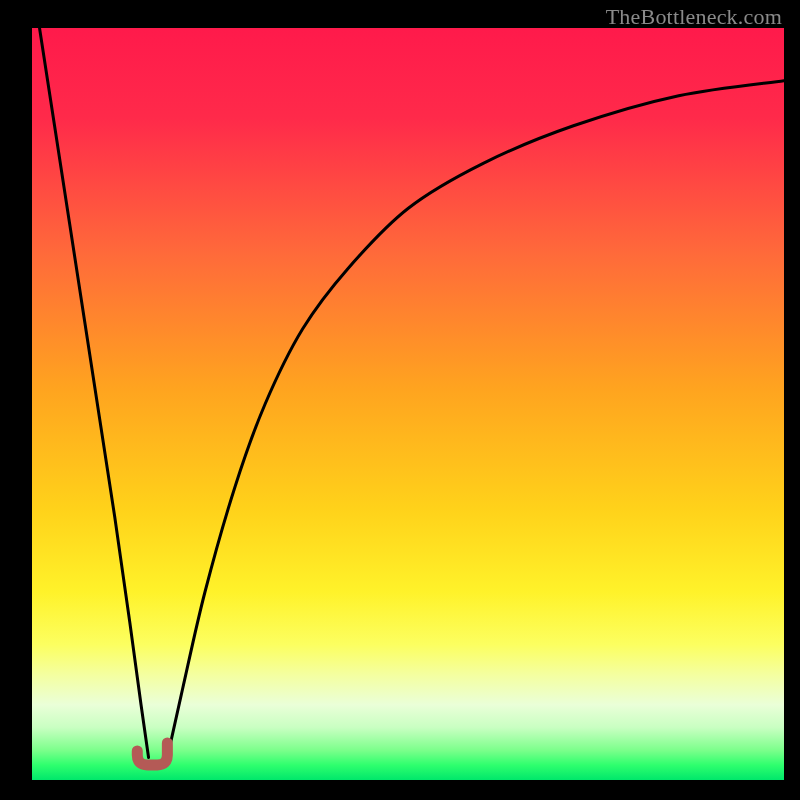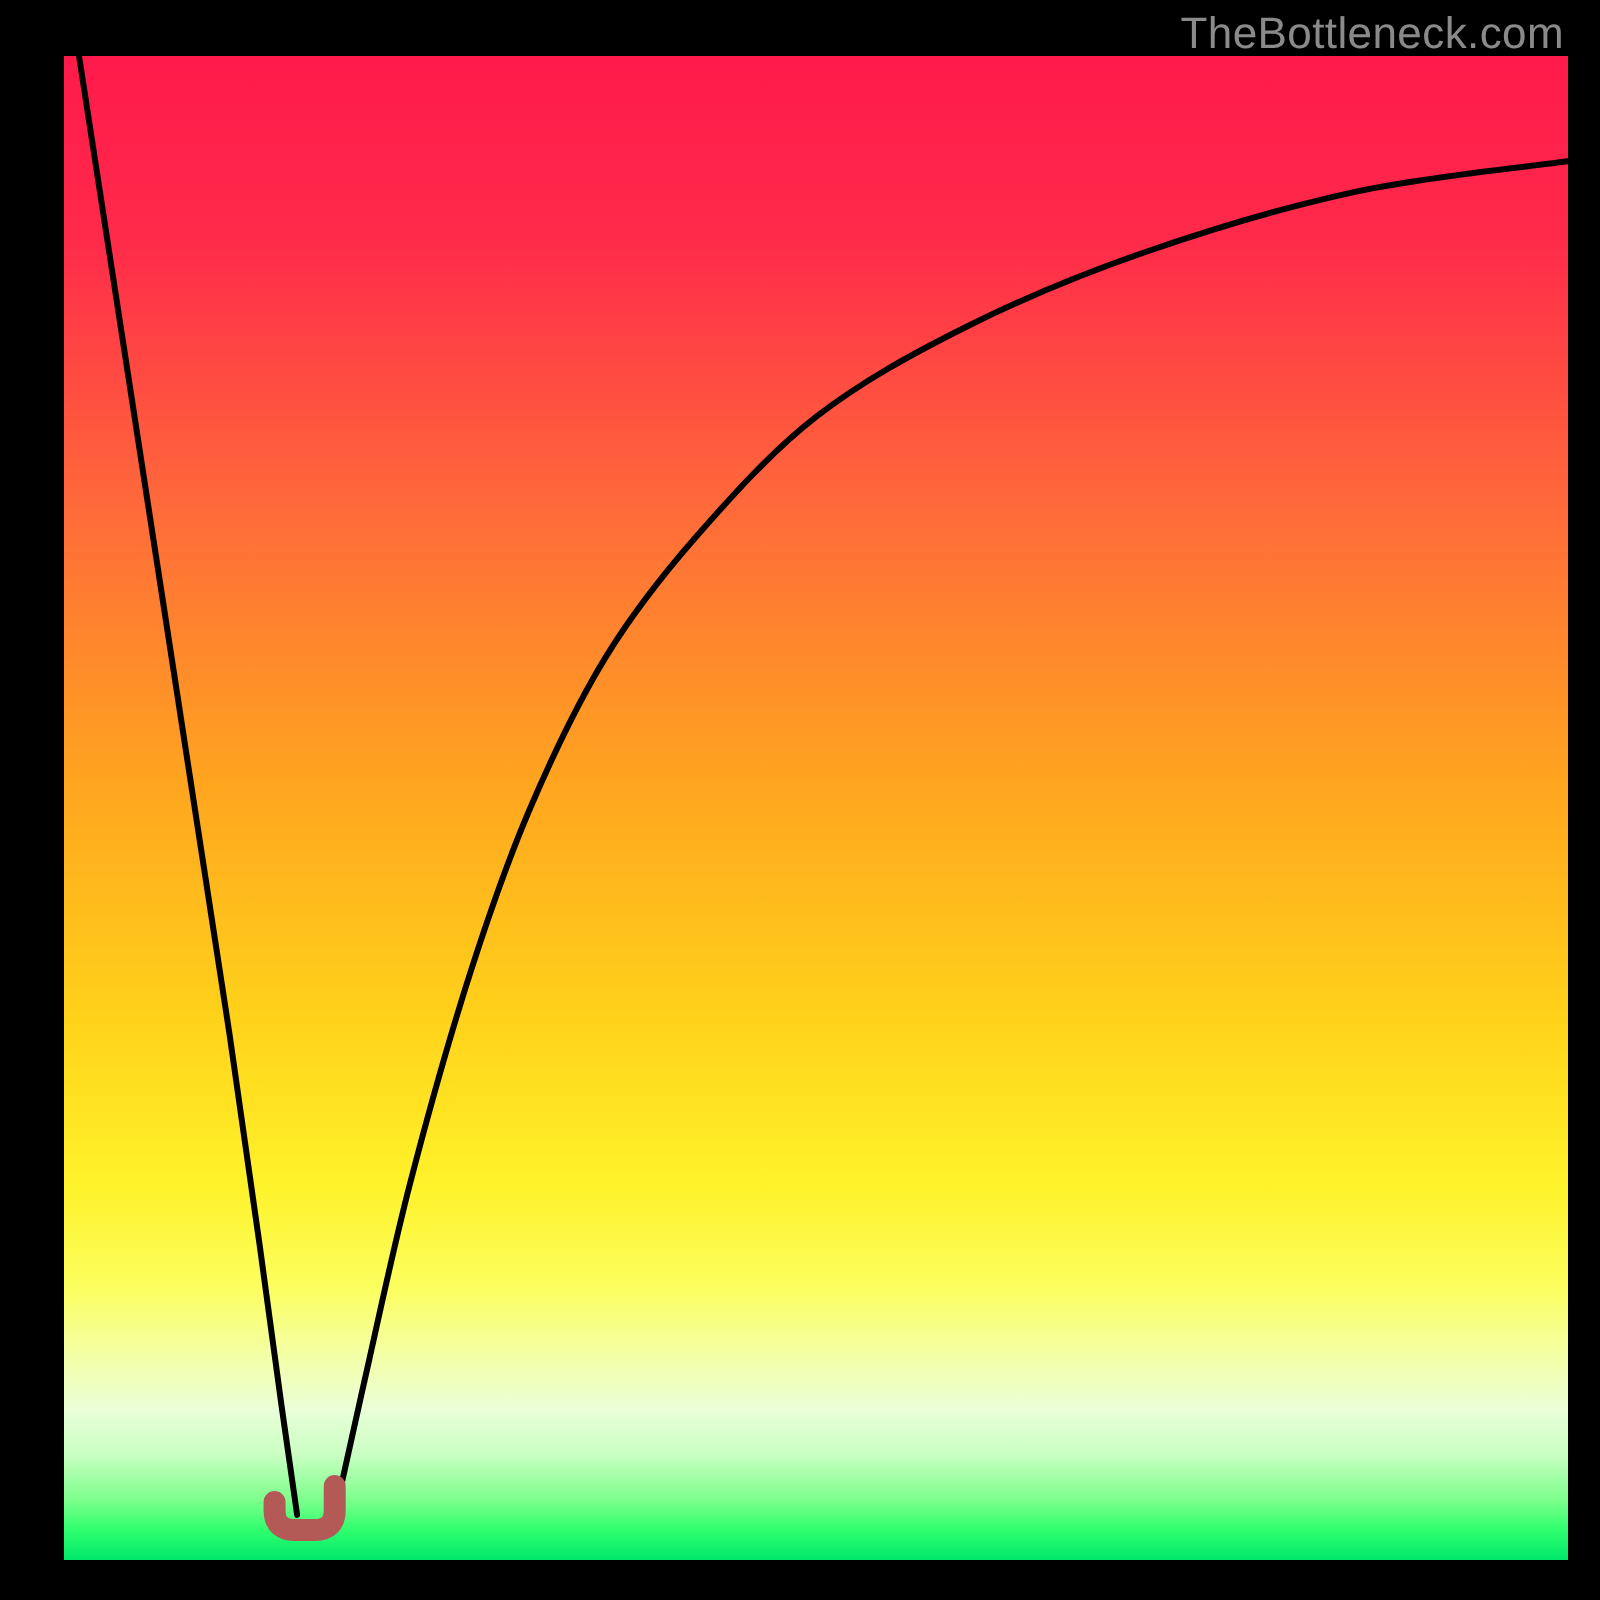--- a/index.html
+++ b/index.html
@@ -24,21 +24,21 @@
   }
   .gradient {
     position: absolute;
     left: 0;
     right: 0;
     top: 0;
     bottom: 0;
   }
   .watermark {
     position: absolute;
-    font-family: Liberation Sans, sans-serif;
+    font-family: Liberation Serif, serif;
     font-size: 22px;
     color: #8a8a8a;
     font-weight: 500;
     letter-spacing: 0.2px;
   }
   svg.curve {
     position: absolute;
     left: 0;
     top: 0;
   }

